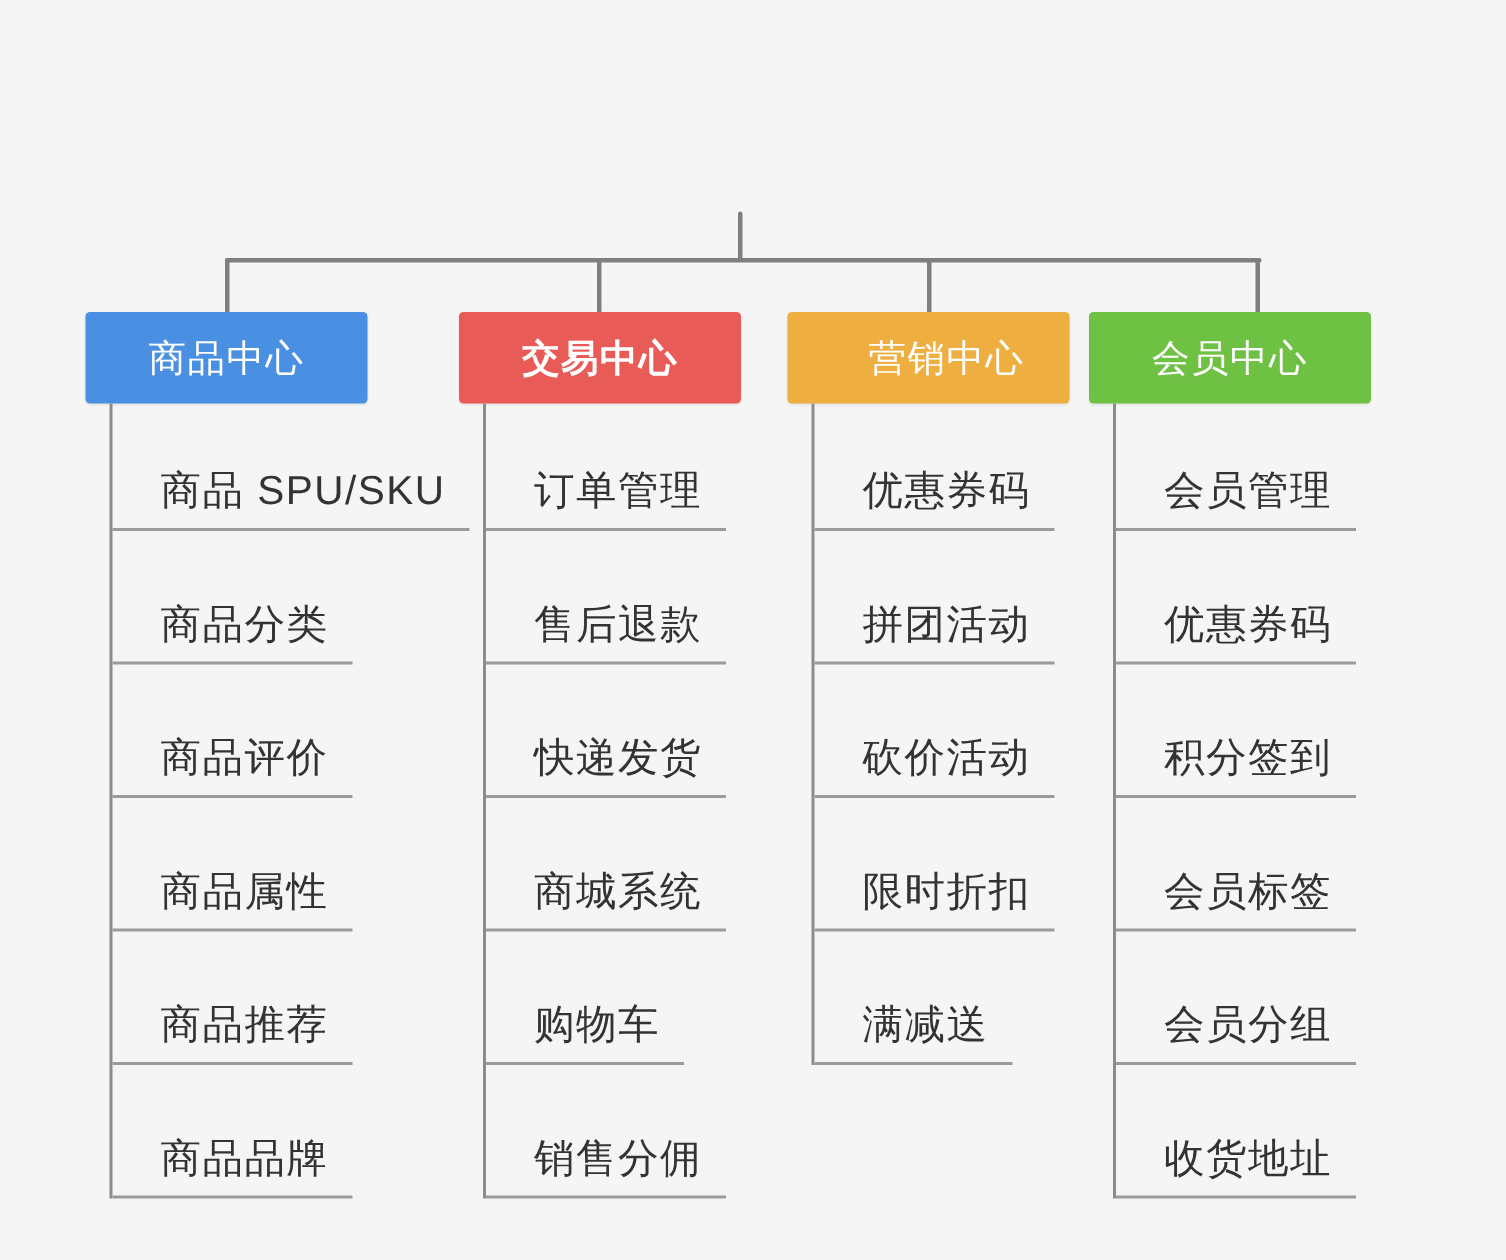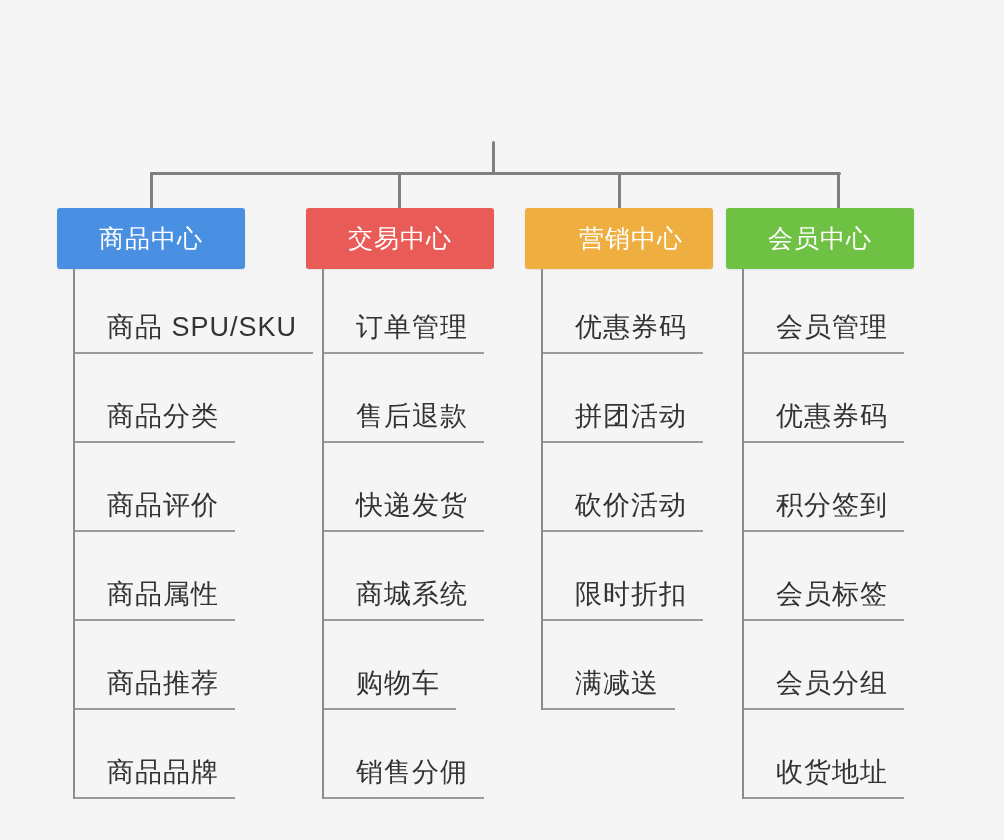--- a/index.html
+++ b/index.html
@@ -126,21 +126,21 @@
       <li>
           <span class="leaf">商品推荐</span>
         </li>
       <li>
           <span class="leaf">商品品牌</span>
         </li>
     </ul>
   </div>
 
   <div class="branch b1">
-    <div class="branch-header" style="background-color: rgb(232, 91, 87);">交易中心</div>
+    <div class="branch-header" style="background-color: rgb(232, 91, 87); font-weight: bold;">交易中心</div>
     <ul class="branch-children">
       <li>
           <span class="leaf">订单管理</span>
         </li>
       <li>
           <span class="leaf">售后退款</span>
         </li>
       <li>
           <span class="leaf">快递发货</span>
         </li>

